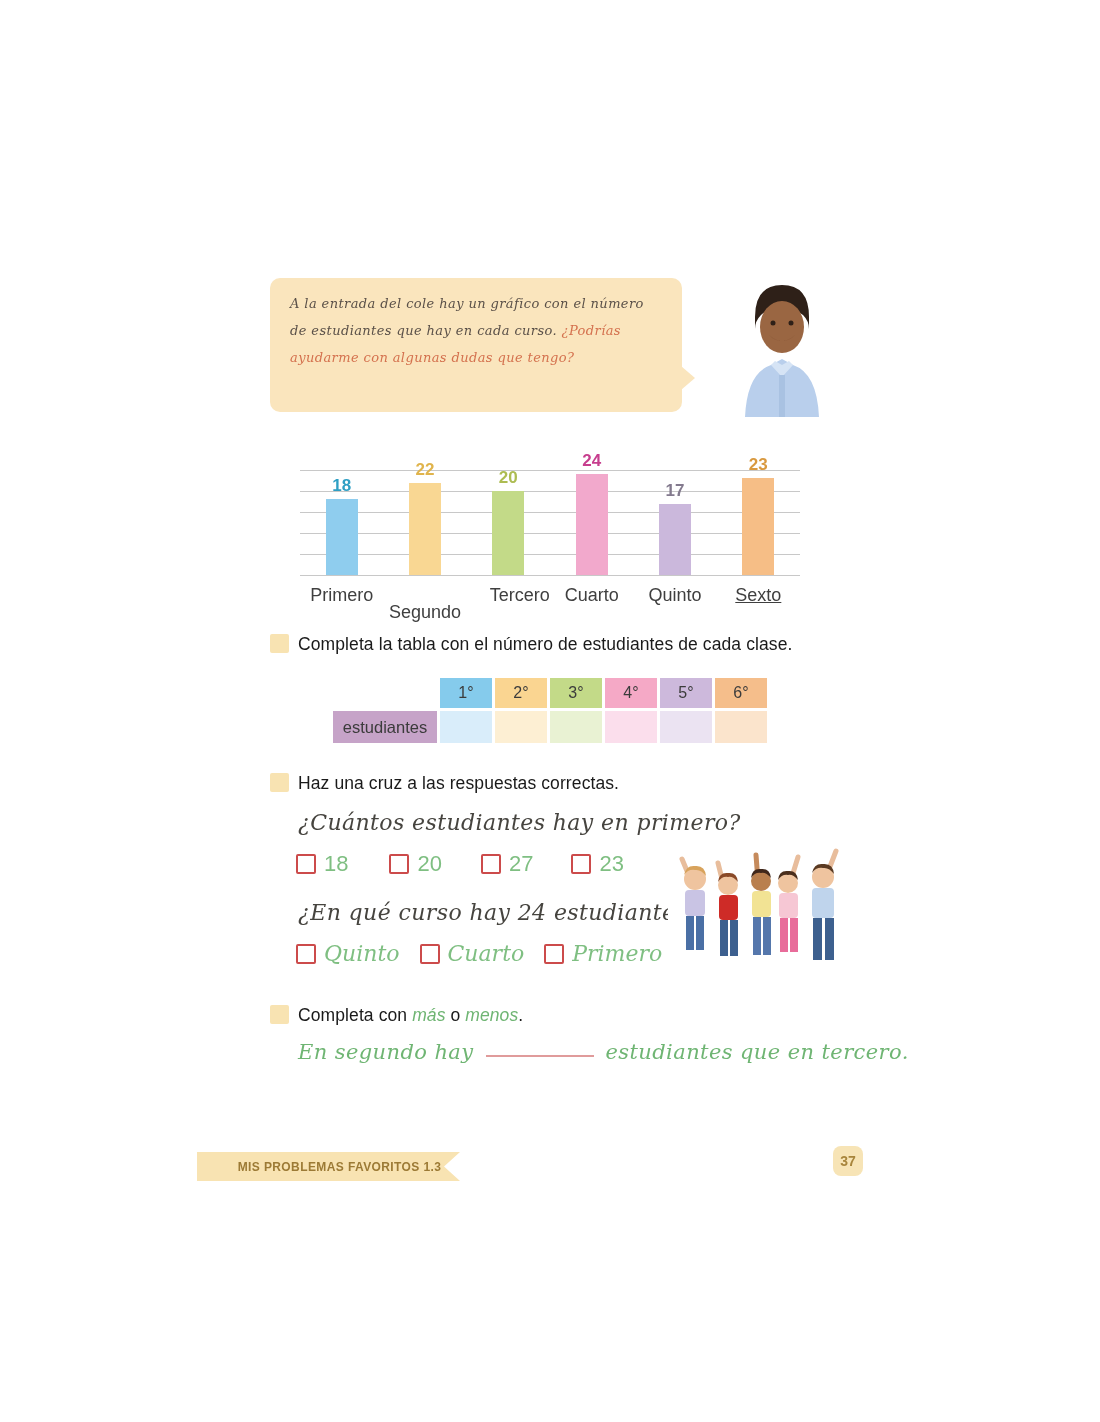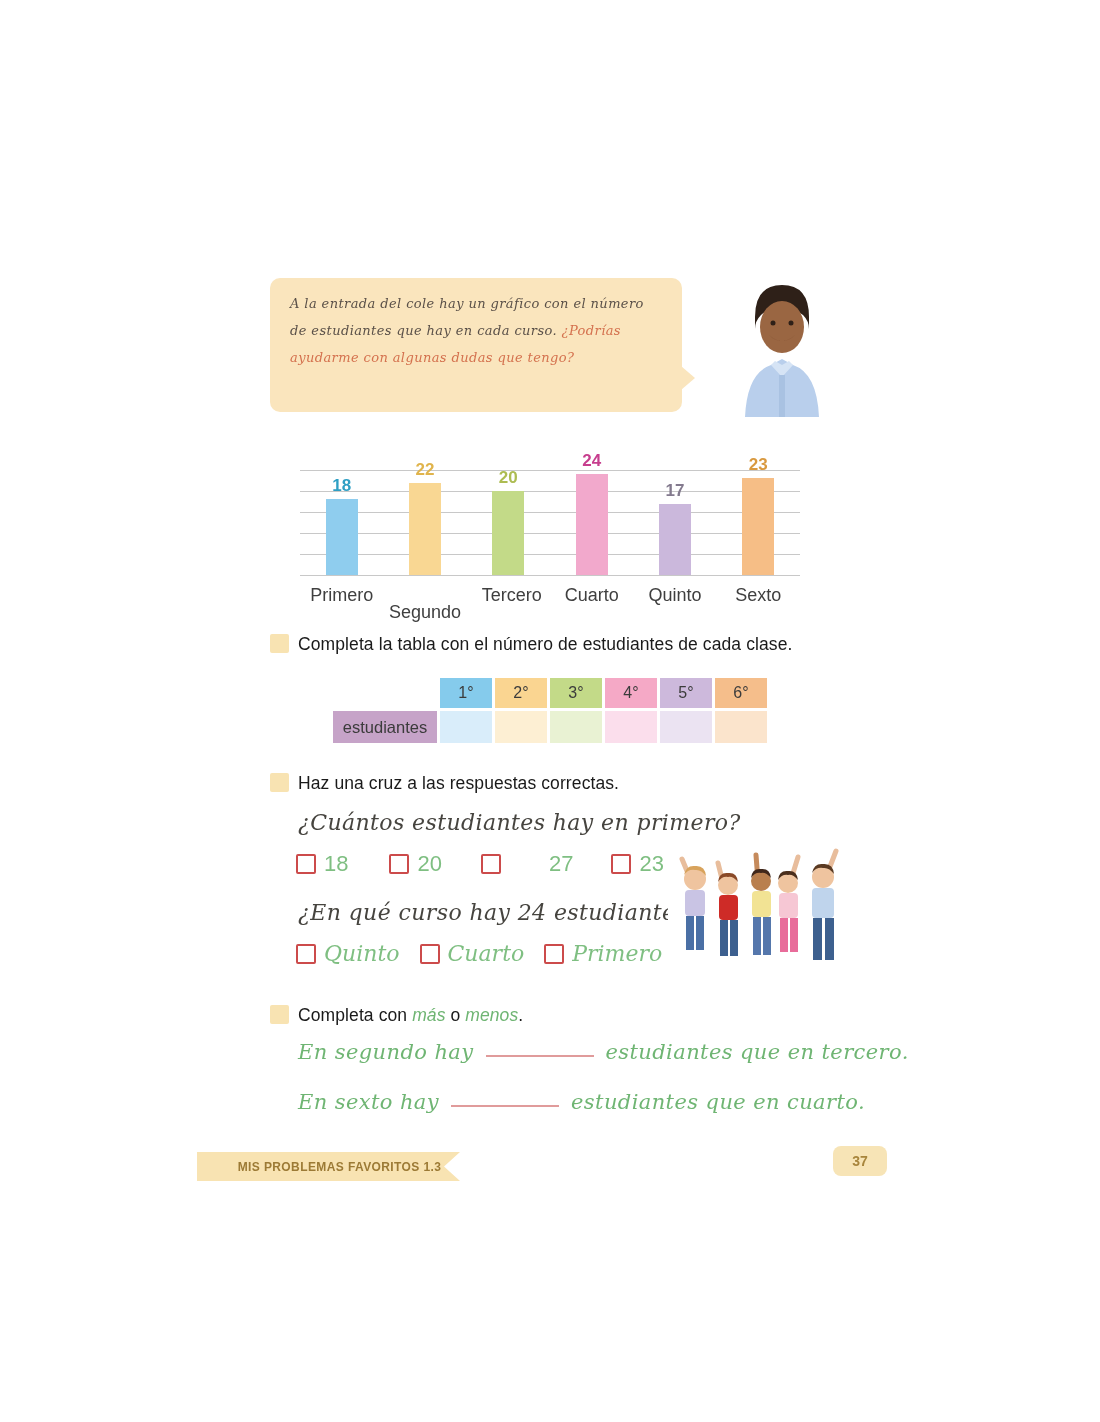--- a/index.html
+++ b/index.html
@@ -74,21 +74,21 @@
   
   .ribbon {
     position:absolute; left:197px; top:1152px; width:263px; height:29px;
     background:var(--ribbon_bg);
     clip-path:polygon(0 0, 100% 0, calc(100% - 16px) 50%, 100% 100%, 0 100%);
     display:flex; align-items:center; justify-content:center;
     font-size:12px; font-weight:bold; color:var(--ribbon_text); letter-spacing:0.4px;
     padding-right:14px; box-sizing:border-box;padding-left:36px;
   }
   .page-number {
-    position:absolute; left:833px; top:1146px; width:54px; height:30px;
+    position:absolute; left:833px; top:1146px; width:30px; height:30px;
     background:var(--pagenum_bg); border-radius:8px;
     display:flex; align-items:center; justify-content:center;
     font-size:14px; font-weight:bold; color:var(--pagenum_text);
   }
 </style>
 </head>
 <body>
 
 <div class="page">
 
@@ -117,30 +117,30 @@
       <div class="gridline" style="top: 51px;"></div>
       <div class="gridline" style="top: 30px;"></div>
       <div class="bar" style="left: 25.6667px; top: 59.4px; height: 75.6px; background: rgb(143, 205, 238);"></div>
       <div class="bar-value" style="left: 0px; width: 83.3333px; top: 36.4px; color: rgb(46, 159, 196);">18</div>
       <div class="bar-cat" style="left: -10px; width: 103.333px; top: 145px;">Primero</div>
       <div class="bar" style="left: 109px; top: 42.6px; height: 92.4px; background: rgb(249, 215, 147);"></div>
       <div class="bar-value" style="left: 83.3333px; width: 83.3333px; top: 19.6px; color: rgb(224, 180, 76);">22</div>
       <div class="bar-cat" style="left: 73.3333px; width: 103.333px; top: 162px;">Segundo</div>
       <div class="bar" style="left: 192.333px; top: 51px; height: 84px; background: rgb(195, 218, 136);"></div>
       <div class="bar-value" style="left: 166.667px; width: 83.3333px; top: 28px; color: rgb(173, 188, 82);">20</div>
-      <div class="bar-cat" style="left: 160px; width: 103.333px; top: 145px;">Tercero</div>
+      <div class="bar-cat" style="left: 168px; width: 103.333px; top: 145px;">Tercero</div>
       <div class="bar" style="left: 275.667px; top: 34.2px; height: 100.8px; background: rgb(242, 169, 204);"></div>
       <div class="bar-value" style="left: 250px; width: 83.3333px; top: 11.2px; color: rgb(199, 62, 142);">24</div>
       <div class="bar-cat" style="left: 240px; width: 103.333px; top: 145px;">Cuarto</div>
       <div class="bar" style="left: 359px; top: 63.6px; height: 71.4px; background: rgb(203, 184, 220);"></div>
       <div class="bar-value" style="left: 333.333px; width: 83.3333px; top: 40.6px; color: rgb(131, 122, 142);">17</div>
       <div class="bar-cat" style="left: 323.333px; width: 103.333px; top: 145px;">Quinto</div>
       <div class="bar" style="left: 442.333px; top: 38.4px; height: 96.6px; background: rgb(246, 190, 134);"></div>
       <div class="bar-value" style="left: 416.667px; width: 83.3333px; top: 15.4px; color: rgb(217, 153, 63);">23</div>
-      <div class="bar-cat" style="left: 406.667px; width: 103.333px; top: 145px;">Sexto</div>
+      <div class="bar-cat" style="left: 406.667px; width: 103.333px; top: 145px; text-decoration: underline;">Sexto</div>
     </div>
 
   <div class="section-heading" style="left:270px; top:634px;">
     <span class="bullet"></span>
     <span class="heading-text">Completa la tabla con el número de estudiantes de cada clase.</span>
   </div>
 
   <div class="fill-table">
     <div class="t-corner"></div>
     <div class="t-head" style="background: rgb(133, 203, 236);">1°</div>
@@ -166,21 +166,21 @@
   <div class="question cursive" style="left:298px; top:810px;">¿Cuántos estudiantes hay en primero?</div>
   <div class="option-row" style="left:296px; top:851px;">
     <div class="option" style="margin-right:41px;">
       <span class="checkbox"></span>
       <span class="option-label">18</span>
     </div>
     <div class="option" style="margin-right:39px;">
       <span class="checkbox"></span>
       <span class="option-label">20</span>
     </div>
-    <div class="option" style="margin-right:38px;gap:40px;">
+    <div class="option" style="margin-right:38px;">
       <span class="checkbox"></span>
       <span class="option-label">27</span>
     </div>
     <div class="option">
       <span class="checkbox"></span>
       <span class="option-label">23</span>
     </div>
   </div>
 
   <div class="question cursive" style="left:298px; top:900px;">¿En qué curso hay 24 estudiantes?</div>
@@ -249,23 +249,20 @@
   </svg>
 
   <div class="section-heading" style="left:270px; top:1005px;">
     <span class="bullet"></span>
     <span class="heading-text"><span>Completa con </span><span class="green-word">más</span><span> o </span><span class="green-word">menos</span><span>.</span></span>
   </div>
 
   <div class="sentence cursive" style="left:298px; top:1040px;">
     <span>En segundo hay</span><span class="blank"></span><span>estudiantes que en tercero.</span>
   </div>
-  <div class="sentence cursive" style="left:298px; top:1090px;">
-    <span>En sexto hay</span><span class="blank"></span><span>estudiantes que en cuarto.</span>
-  </div>
 
   <div class="ribbon">
     <span>MIS PROBLEMAS FAVORITOS 1.3</span>
   </div>
   <div class="page-number">
     <span>37</span>
   </div>
 
 </div>
 

